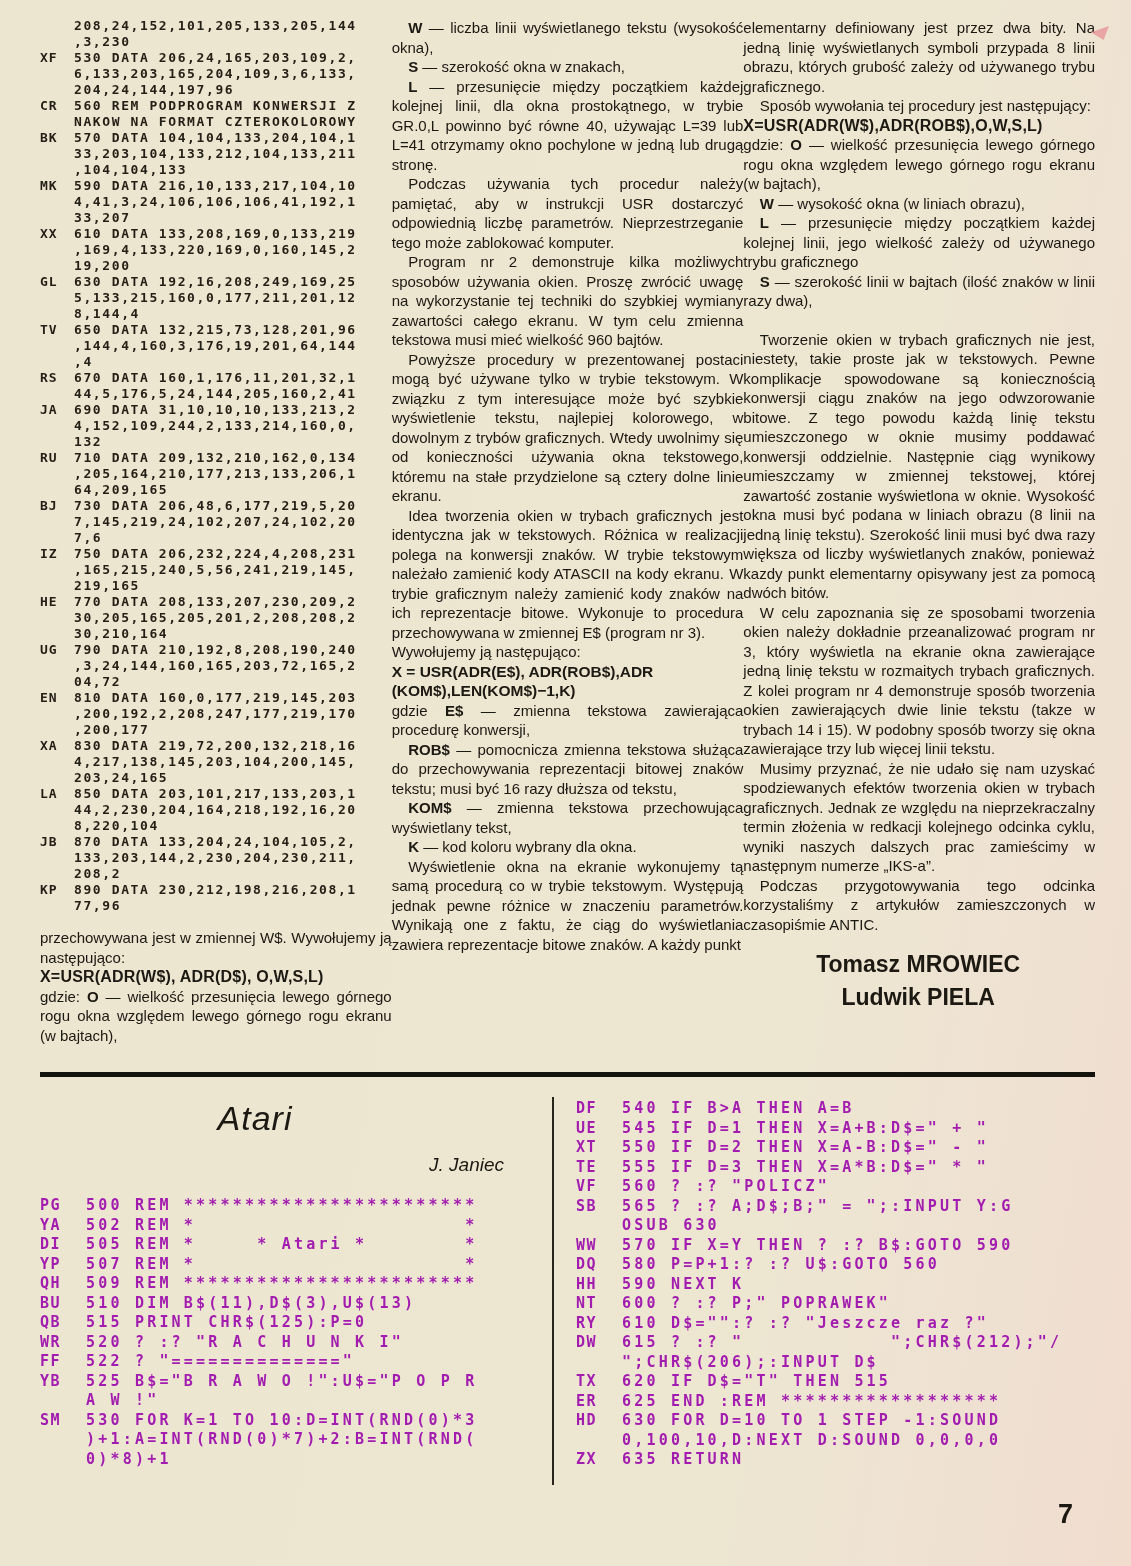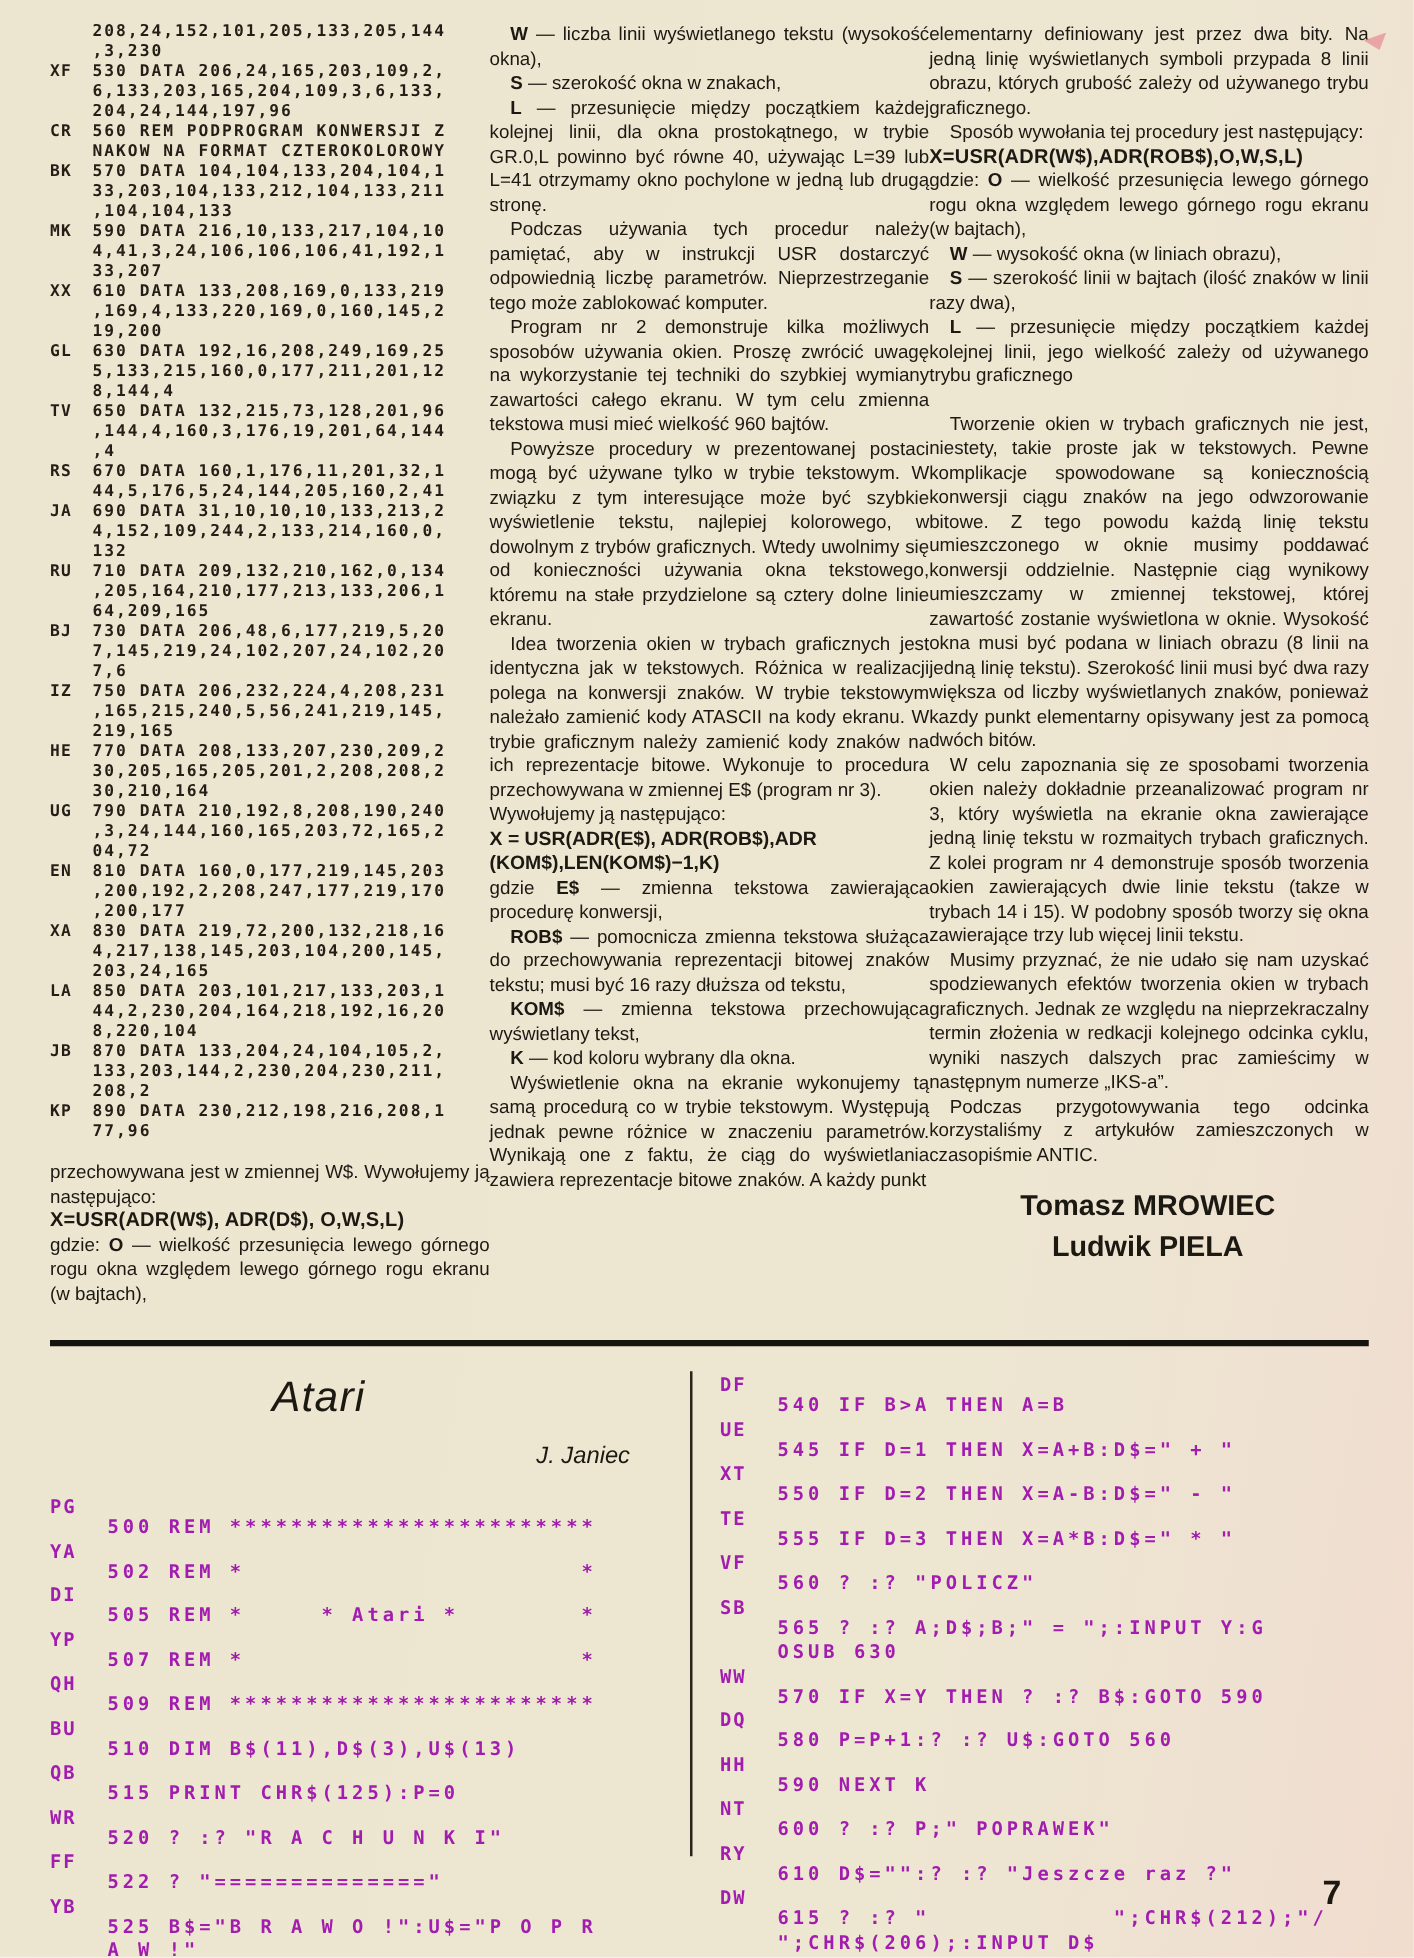--- a/index.html
+++ b/index.html
@@ -46,21 +46,21 @@
   .vdiv { flex:0 0 2px; width:2px; background:#2a251c; height:388px; margin:6px 0 0 42px; }
   .bottom-right { flex:1; min-width:0; padding-left:22px; }
 
   .prog-title { font-style:italic; font-size:34px; font-weight:400;
                 text-align:center; margin:8px 40px 0 0; letter-spacing:1px; }
   .prog-author { font-style:italic; font-size:19px; text-align:right; margin:16px 6px 0 0; }
 
   .plst { font-family:"DejaVu Sans Mono", monospace; font-weight:700;
           font-size:15px; line-height:19.5px; color:#a21caf; margin-top:20px; }
   .plst .lst-prefix { flex:0 0 46px; width:46px; letter-spacing:1.5px; }
-  .plst .lst-code { letter-spacing:3.2px;margin-top:16px; }
+  .plst .lst-code { letter-spacing:3.2px; }
   .plst.right { margin-top:8px; }
 
   .page-number { position:absolute; right:58px; bottom:36px;
                  font-weight:700; font-size:27px; }
 
   .artifact { position:absolute; top:26px; right:22px; width:18px; height:14px;
               background:#e79a9c; clip-path:polygon(0 45%, 100% 0, 70% 100%); opacity:.85; }
 </style>
 </head>
 <body>
@@ -211,22 +211,22 @@
         <p class="para indent"><span class="b">K</span><span> — kod koloru wybrany dla okna.</span></p>
         <p class="para indent"><span>Wyświetlenie okna na ekranie wykonujemy tą samą procedurą co w trybie tekstowym. Występują jednak pewne różnice w znaczeniu parametrów. Wynikają one z faktu, że ciąg do wyświetlania zawiera reprezentacje bitowe znaków. A każdy punkt</span></p>
       </div>
     <div class="col">
       <div class="bodytext">
           <p class="para flush"><span>elementarny definiowany jest przez dwa bity. Na jedną linię wyświetlanych symboli przypada 8 linii obrazu, których grubość zależy od używanego trybu graficznego.</span></p>
           <p class="para indent"><span>Sposób wywołania tej procedury jest następujący:</span></p>
           <p class="para code"><span class="b">X=USR(ADR(W$),ADR(ROB$),O,W,S,L)</span></p>
           <p class="para flush"><span>gdzie: </span><span class="b">O</span><span> — wielkość przesunięcia lewego górnego rogu okna względem lewego górnego rogu ekranu (w bajtach),</span></p>
           <p class="para indent"><span class="b">W</span><span> — wysokość okna (w liniach obrazu),</span></p>
+          <p class="para indent"><span class="b">L</span><span> — przesunięcie między początkiem każdej kolejnej linii, jego wielkość zależy od używanego trybu graficznego</span></p>
           <p class="para indent"><span class="b">S</span><span> — szerokość linii w bajtach (ilość znaków w linii razy dwa),</span></p>
-          <p class="para indent"><span class="b">L</span><span> — przesunięcie między początkiem każdej kolejnej linii, jego wielkość zależy od używanego trybu graficznego</span></p>
           <p class="para indent gap-top"><span>Tworzenie okien w trybach graficznych nie jest, niestety, takie proste jak w tekstowych. Pewne komplikacje spowodowane są koniecznością konwersji ciągu znaków na jego odwzorowanie bitowe. Z tego powodu każdą linię tekstu umieszczonego w oknie musimy poddawać konwersji oddzielnie. Następnie ciąg wynikowy umieszczamy w zmiennej tekstowej, której zawartość zostanie wyświetlona w oknie. Wysokość okna musi być podana w liniach obrazu (8 linii na jedną linię tekstu). Szerokość linii musi być dwa razy większa od liczby wyświetlanych znaków, ponieważ kazdy punkt elementarny opisywany jest za pomocą dwóch bitów.</span></p>
           <p class="para indent"><span>W celu zapoznania się ze sposobami tworzenia okien należy dokładnie przeanalizować program nr 3, który wyświetla na ekranie okna zawierające jedną linię tekstu w rozmaitych trybach graficznych. Z kolei program nr 4 demonstruje sposób tworzenia okien zawierających dwie linie tekstu (takze w trybach 14 i 15). W podobny sposób tworzy się okna zawierające trzy lub więcej linii tekstu.</span></p>
           <p class="para indent"><span>Musimy przyznać, że nie udało się nam uzyskać spodziewanych efektów tworzenia okien w trybach graficznych. Jednak ze względu na nieprzekraczalny termin złożenia w redkacji kolejnego odcinka cyklu, wyniki naszych dalszych prac zamieścimy w następnym numerze „IKS-a”.</span></p>
           <p class="para indent"><span>Podczas przygotowywania tego odcinka korzystaliśmy z artykułów zamieszczonych w czasopiśmie ANTIC.</span></p>
         </div>
       <div class="authors">
         <div>Tomasz MROWIEC</div>
         <div>Ludwik PIELA</div>
       </div>
     </div>

